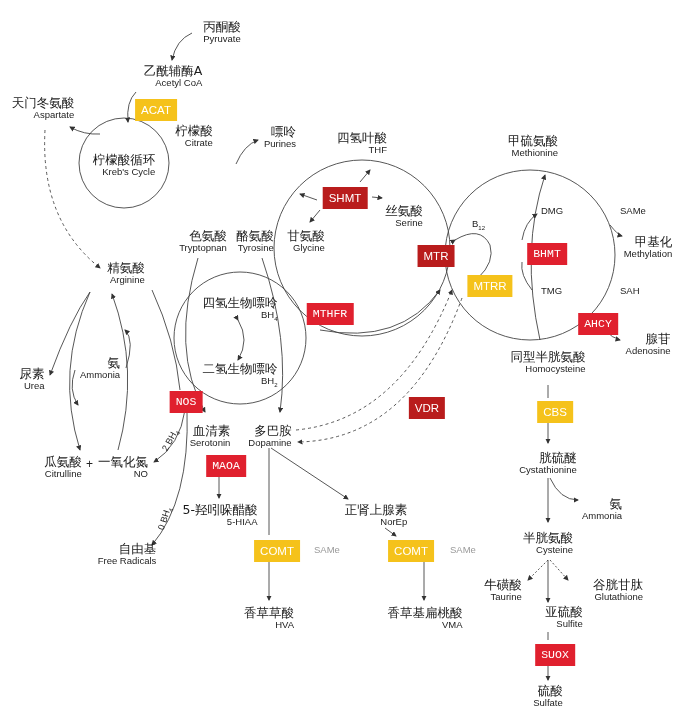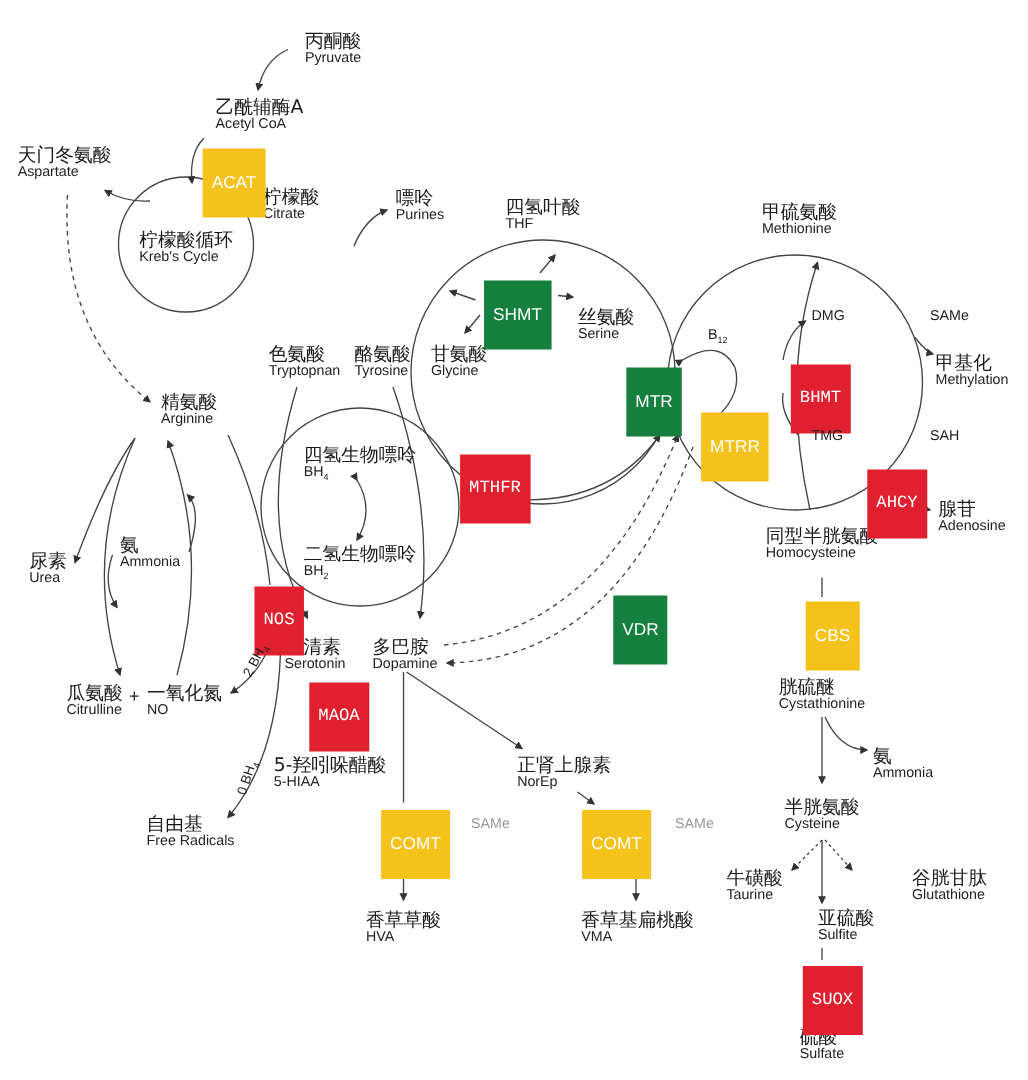--- a/index.html
+++ b/index.html
@@ -1,27 +1,27 @@
 <!DOCTYPE html>
 <html><head>
 <meta charset="utf-8">
 <style>
   html, body { margin: 0; padding: 0; background: #ffffff; }
   #canvas { position: relative; width: 685px; height: 720px; overflow: hidden; background: #ffffff;
     font-family: "DejaVu Sans", "Liberation Sans", sans-serif; color: #222; }
   svg#lines { position: absolute; left: 0; top: 0; width: 685px; height: 720px; }
-  .node { position: absolute; text-align: left; transform: translateX(-50%); white-space: nowrap; line-height: 1.15; }
+  .node { position: absolute; text-align: right; transform: translateX(-50%); white-space: nowrap; line-height: 1.15; }
   .node .zh { font-size: 12.5px; color: #1a1a1a; display: block; }
   .node .en { font-family: Liberation Sans, sans-serif; font-size: 9.5px; color: #222; display: block; }
   .node .en sub { font-size: 6px; }
   .enz { position: absolute; transform: translateX(-50%); color: #fff; font-family: "Liberation Sans", sans-serif;
-    font-size: 11.5px; padding: 16px 6px; line-height: 14px; white-space: nowrap; }
+    font-size: 11.5px; padding: 4px 6px; line-height: 14px; white-space: nowrap; }
   .enz.red { background: #e0202e; font-family: Liberation Mono, monospace; }
   .enz.yellow { background: #f5c21b; }
-  .enz.green { background: #15803d; }
+  .enz.green { background: #b91c1c; }
   .plain { position: absolute; font-family: "Liberation Sans", sans-serif; font-size: 9.5px; color: #222; white-space: nowrap; }
   .plain.gray { color: #999; }
   .rot { position: absolute; font-family: "Liberation Sans", sans-serif; font-size: 9px; color: #222; white-space: nowrap; transform-origin: left top; }
 </style>
 </head>
 <body>
 
 <div id="canvas">
   <svg id="lines" viewBox="0 0 685 720">
     <defs>
@@ -222,21 +222,21 @@
     <span class="en">Ammonia</span>
   </div>
   <div class="node" style="left:548px;top:531px">
     <span class="zh">半胱氨酸</span>
     <span class="en">Cysteine</span>
   </div>
   <div class="node" style="left:503px;top:578px">
     <span class="zh">牛磺酸</span>
     <span class="en">Taurine</span>
   </div>
-  <div class="node" style="left:633px;top:578px">
+  <div class="node" style="left:618px;top:578px">
     <span class="zh">谷胱甘肽</span>
     <span class="en">Glutathione</span>
   </div>
   <div class="node" style="left:564px;top:605px">
     <span class="zh">亚硫酸</span>
     <span class="en">Sulfite</span>
   </div>
   <div class="node" style="left:548px;top:684px">
     <span class="zh">硫酸</span>
     <span class="en">Sulfate</span>

